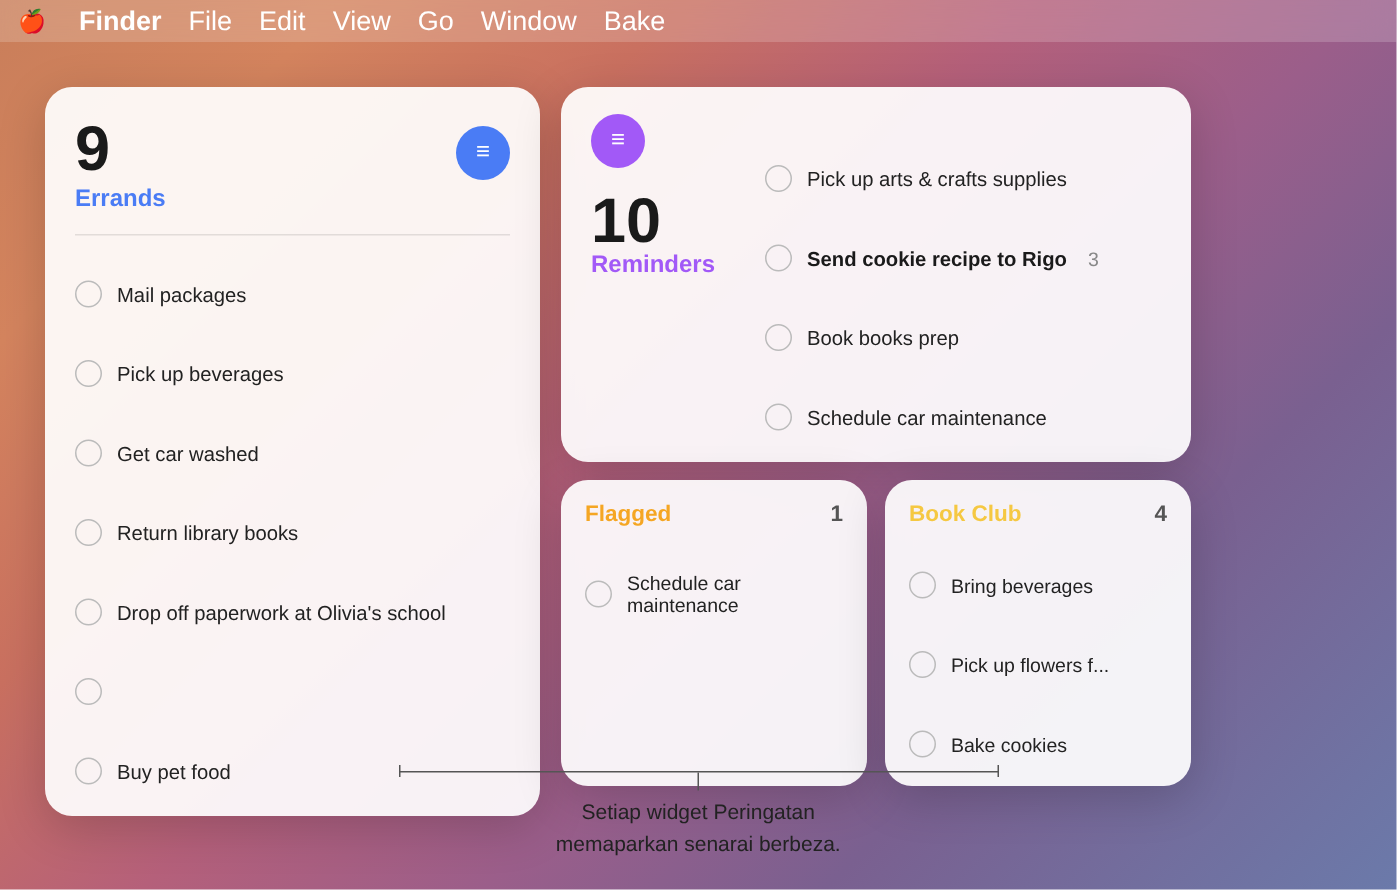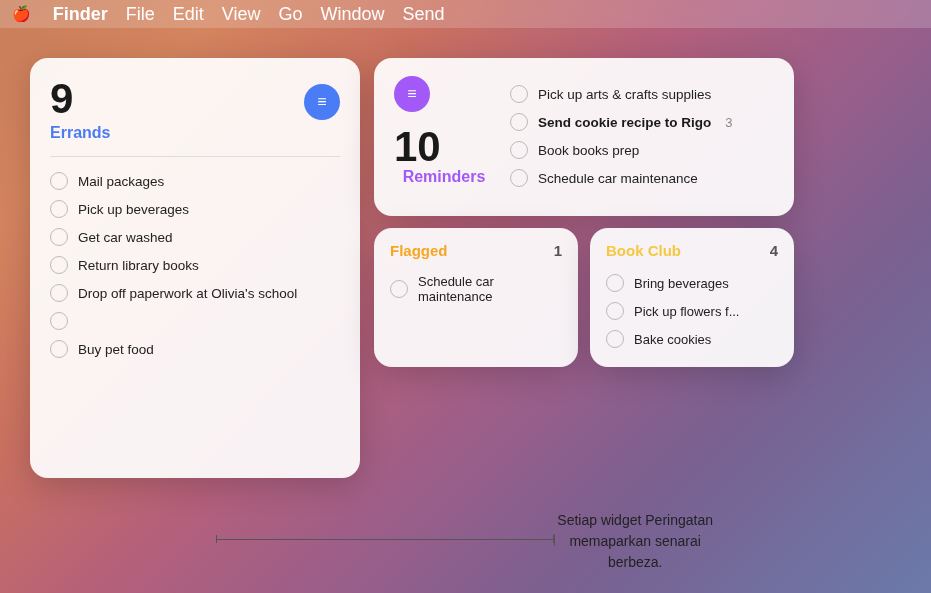--- a/index.html
+++ b/index.html
@@ -112,40 +112,40 @@
 
     .widget-title {
       font-size: 16px;
       font-weight: 600;
       color: #4a7cf5;
       margin-bottom: 14px;
     }
 
     .widget-title.purple {
       color: #a259f7;
-      text-align: center;
     }
     .widget-title.orange {
       color: #f5a623;
     }
     .widget-title.yellow {
       color: #f5c842;
     }
 
     .divider {
       height: 1px;
       background: rgba(0,0,0,0.1);
       margin-bottom: 10px;
     }
 
     .task-item {
       display: flex;
       align-items: center;
       gap: 10px;
       padding: 5px 0;
+      margin-top: 25px;
     }
 
     .task-circle {
       width: 18px;
       height: 18px;
       border-radius: 50%;
       border: 1.5px solid #bbb;
       flex-shrink: 0;
     }
 
@@ -223,21 +223,21 @@
       color: #555;
     }
 
     
     .annotation-area {
       position: absolute;
       bottom: 20px;
       left: 50%;
       transform: translateX(-50%);
       display: flex;
-      flex-direction: row;
+      flex-direction: column;
       align-items: center;
       width: 500px;
     }
 
     .annotation-line {
       width: 400px;
       height: 1px;
       background: #555;
       position: relative;
       margin-bottom: 0px;
@@ -282,21 +282,21 @@
 <body>
 
 <div class="menubar">
   <span class="apple-icon">🍎</span>
   <span class="menubar-item bold">Finder</span>
   <span class="menubar-item">File</span>
   <span class="menubar-item">Edit</span>
   <span class="menubar-item">View</span>
   <span class="menubar-item">Go</span>
   <span class="menubar-item">Window</span>
-  <span class="menubar-item">Send</span>
+  <span class="menubar-item">Bake</span>
 </div>
 
 <div class="desktop">
   <div class="widgets-area">
 
     <div class="widget-large">
       <div class="widget-header">
         <span class="widget-count">9</span>
         <div class="widget-icon-circle">
           <span class="widget-list-icon">≡</span>

